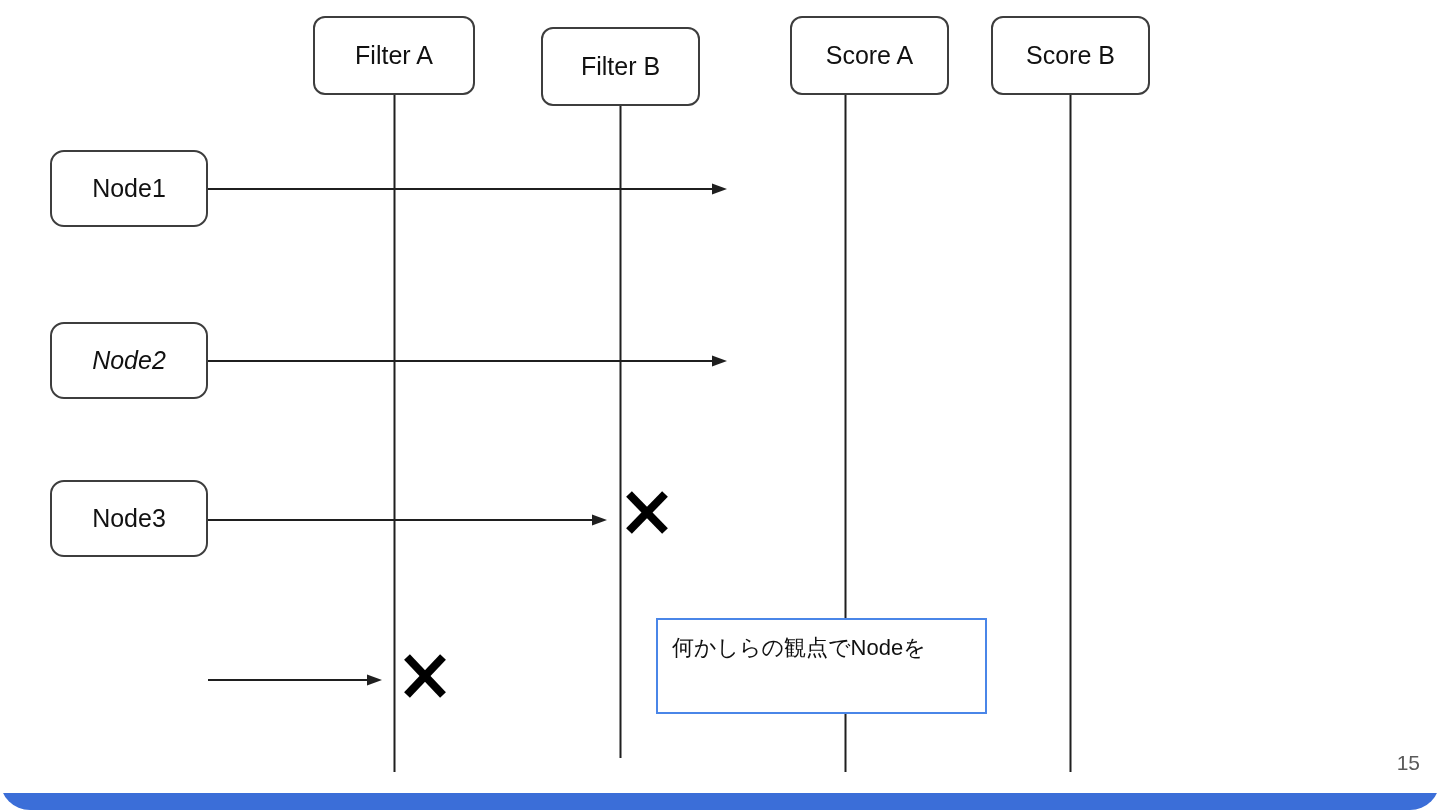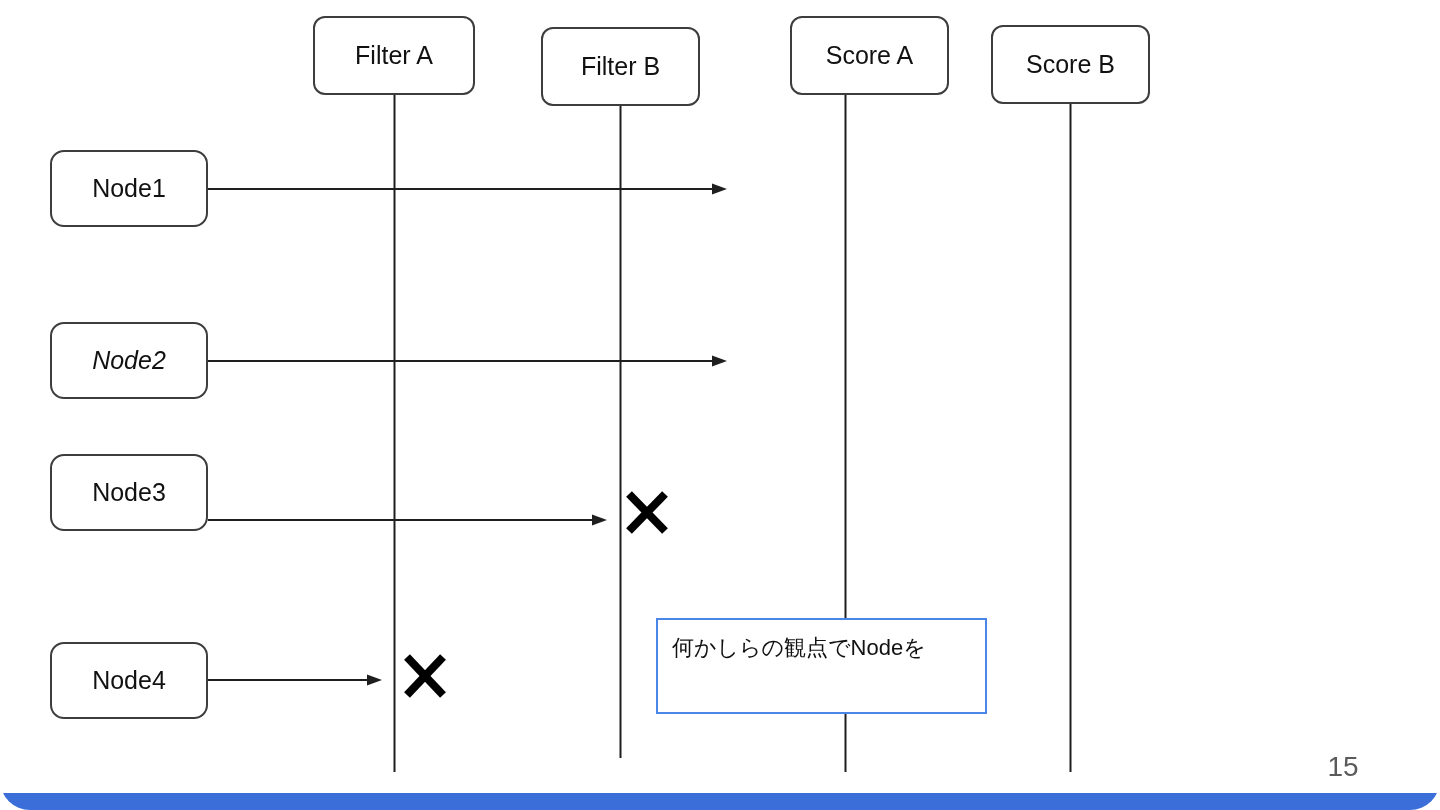--- a/index.html
+++ b/index.html
@@ -77,25 +77,25 @@
     background: #ffffff;
     border: 2px solid #4a86e8;
     box-sizing: border-box;
     padding: 11px 0 4px 14px;
     font-size: 22px;
     line-height: 33px;
     color: #111111;
   }
   .page-number {
     position: absolute;
-    left: 1326px;
+    left: 1386px;
     top: 751px;
     width: 34px;
-    text-align: center;
-    font-size: 28px;
+    text-align: right;
+    font-size: 21px;
     color: #5a5a5a;
   }
   .bottom-bar {
     position: absolute;
     left: 0;
     top: 793px;
     width: 1440px;
     height: 17px;
     background: #3b6ed8;
   }
@@ -141,35 +141,32 @@
 
   <div class="lane-box" style="left:313px;width:162px;">
     <span>Filter A</span>
   </div>
   <div class="lane-box" style="left:541px;width:159px;margin-top:11px;">
     <span>Filter B</span>
   </div>
   <div class="lane-box" style="left:790px;width:159px;">
     <span>Score A</span>
   </div>
-  <div class="lane-box" style="left:991px;width:159px;margin-top:9px;">
+  <div class="lane-box" style="left:991px;width:159px;">
     <span>Score B</span>
   </div>
 
   <div class="node-box" style="top:150px;">
     <span>Node1</span>
   </div>
   <div class="node-box" style="top:322px;font-style:italic;">
     <span>Node2</span>
   </div>
-  <div class="node-box" style="top:454px;">
+  <div class="node-box" style="top:480px;">
     <span>Node3</span>
-  </div>
-  <div class="node-box" style="top:642px;">
-    <span>Node4</span>
   </div>
 
   <div class="callout">
     <div>何かしらの観点でNodeを</div>
   </div>
 
   <div class="page-number">15</div>
 
   <div class="bottom-bar"></div>
 

